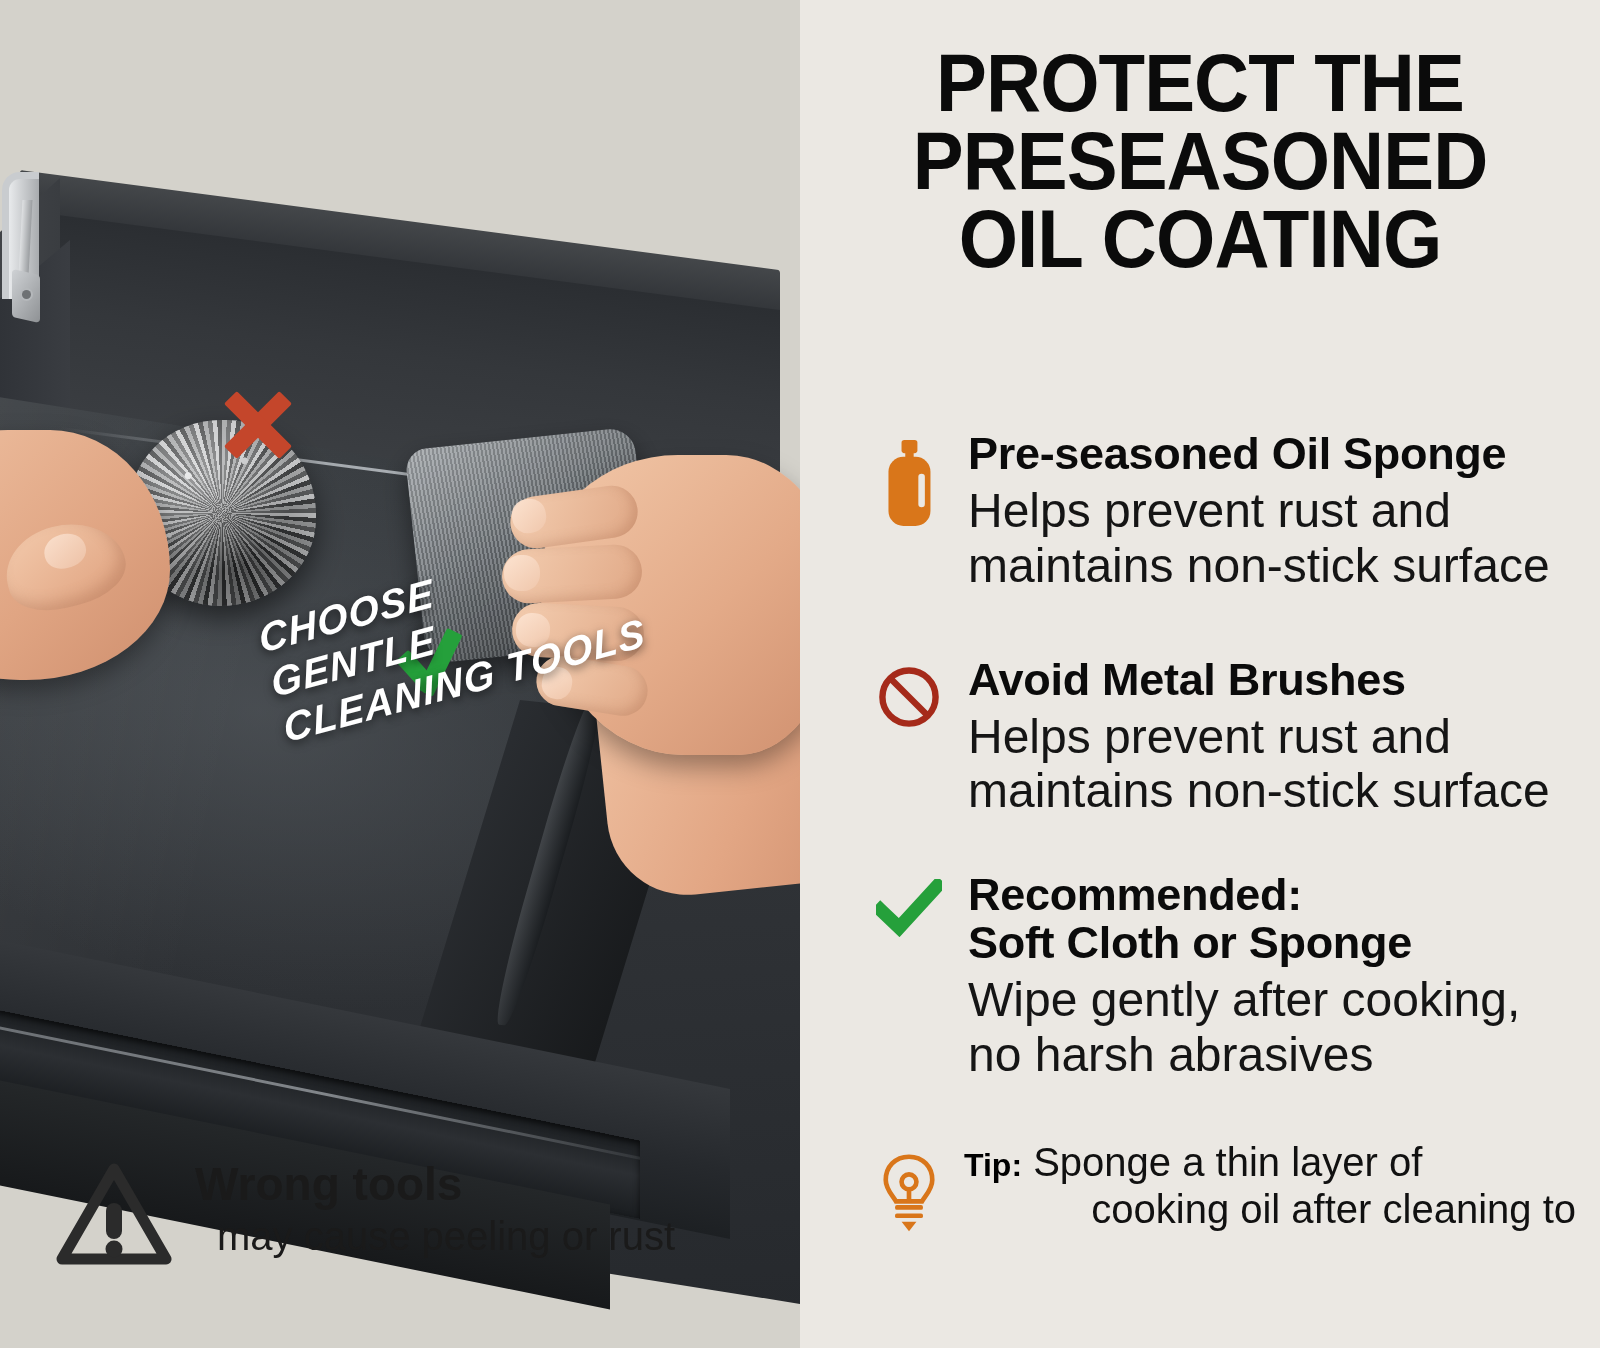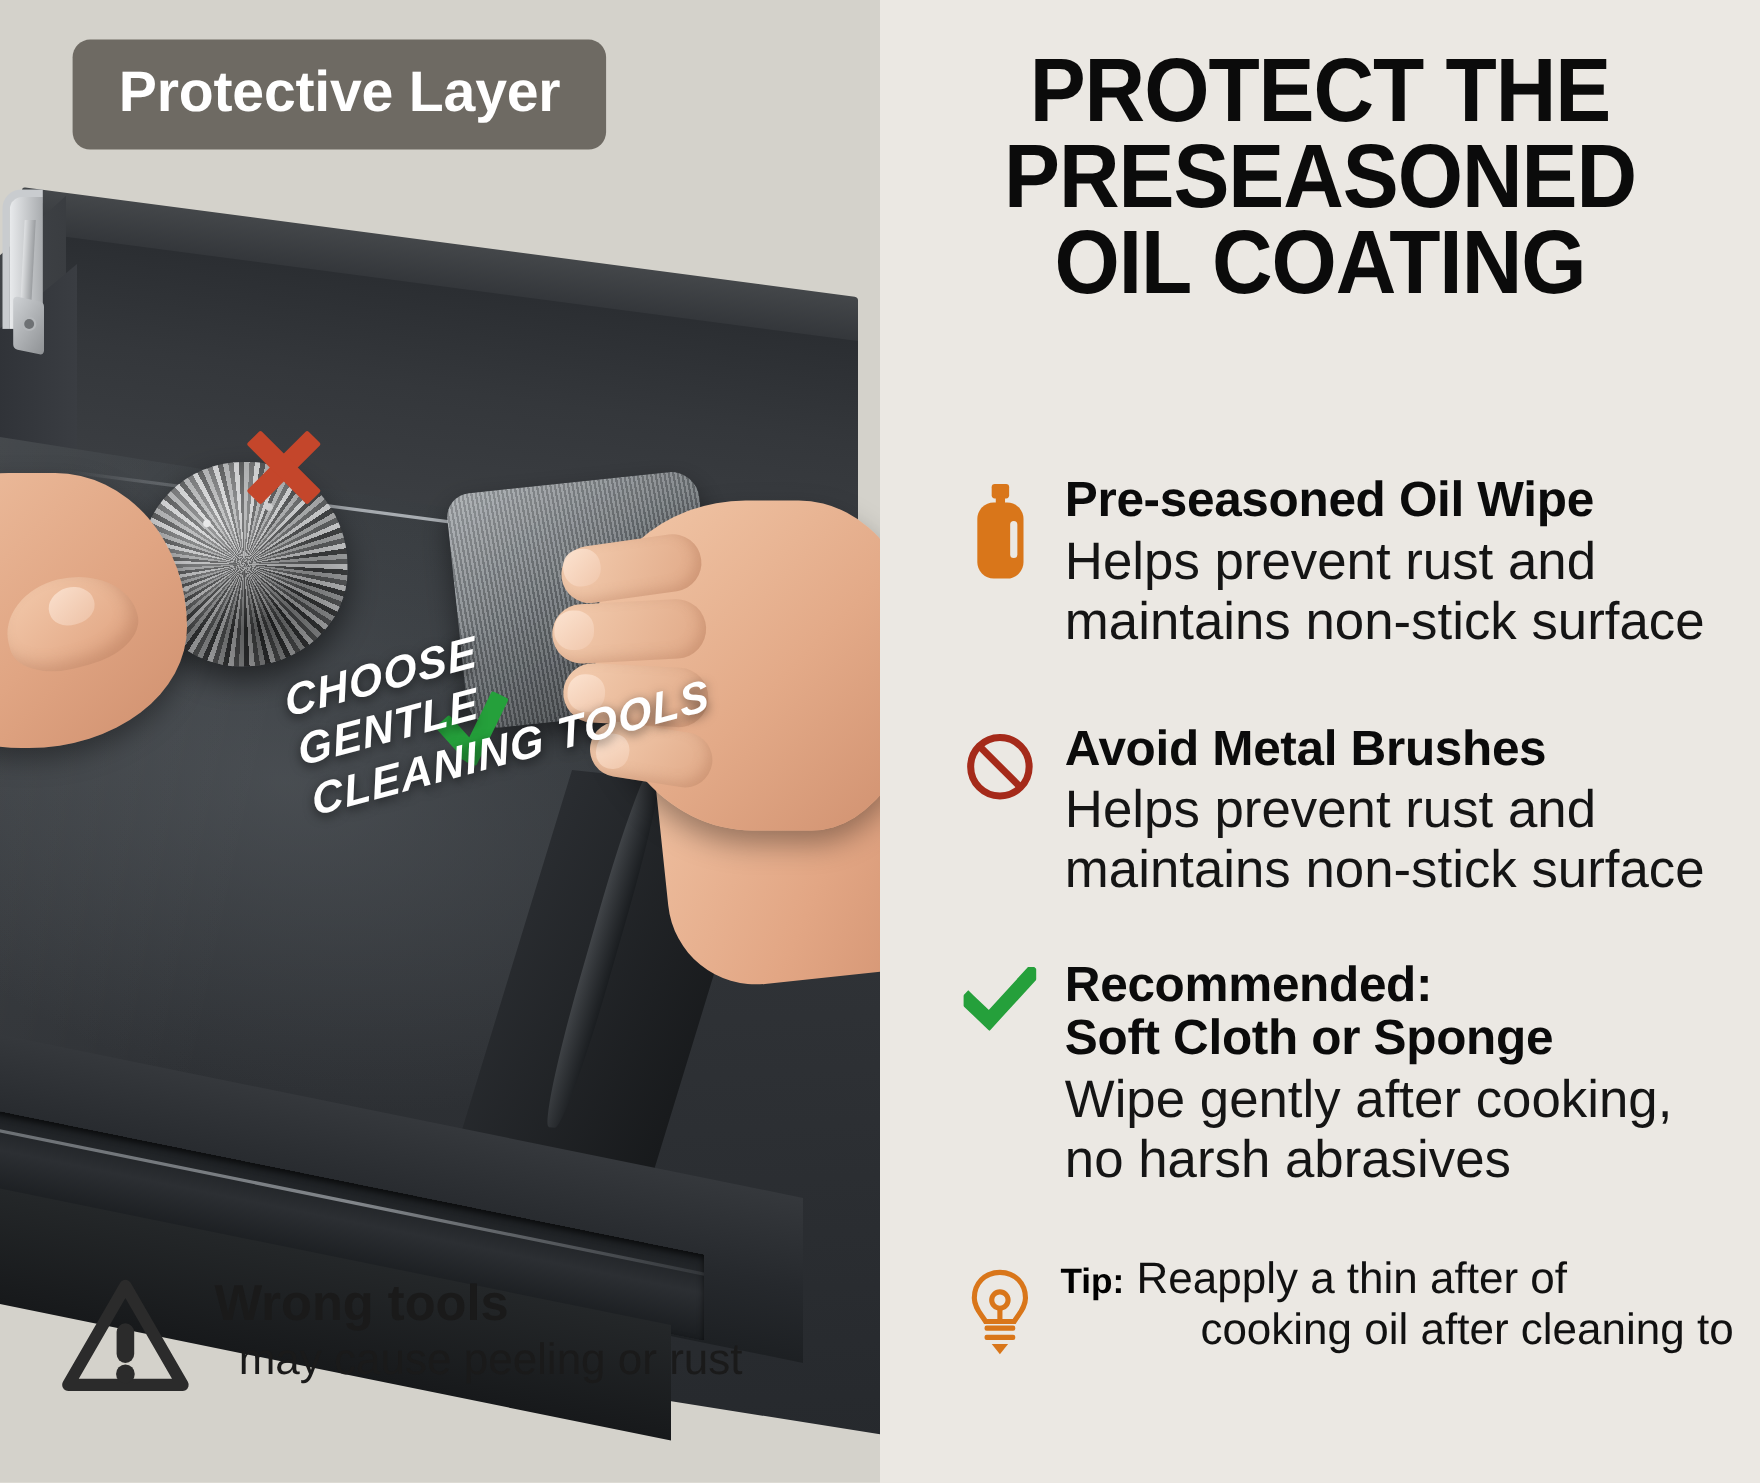--- a/index.html
+++ b/index.html
@@ -332,21 +332,20 @@
         <i></i>
         <i></i>
       </div>
 
     <div class="caption">
       <div>CHOOSE</div>
       <div>GENTLE</div>
       <div>CLEANING TOOLS</div>
     </div>
 
-    <div class="pill">Protective Layer</div>
 
     <div class="warn">
       <div class="warn-tri">
         <svg viewBox="0 0 118 108" width="118" height="108">
           <path d="M59 9 L111 99 L7 99 Z" fill="none" stroke="#2b2b2b" stroke-width="11" stroke-linejoin="round"></path>
           <rect x="51" y="43" width="16" height="36" rx="8" fill="#2b2b2b"></rect>
           <circle cx="59" cy="89" r="8.5" fill="#2b2b2b"></circle>
         </svg>
       </div>
       <div class="warn-txt">
@@ -369,21 +368,21 @@
       <div class="feat">
         <div class="feat-icon">
           <svg viewBox="0 0 60 96" width="56" height="90">
             <rect x="22" y="2" width="17" height="14" rx="3" fill="#D9761A"></rect>
             <rect x="26" y="14" width="9" height="8" fill="#D9761A"></rect>
             <rect x="8" y="20" width="45" height="74" rx="16" fill="#D9761A"></rect>
             <rect x="40" y="38" width="7" height="36" rx="3.5" fill="#EBE8E3"></rect>
           </svg>
         </div>
         <div class="feat-body">
-          <div class="feat-title">Pre-seasoned Oil Wipe</div>
+          <div class="feat-title">Pre-seasoned Oil Sponge</div>
           <div class="feat-desc">Helps prevent rust and maintains non-stick surface</div>
         </div>
       </div>
 
       <div class="sp1"></div>
 
       <div class="feat">
         <div class="feat-icon">
           <svg viewBox="0 0 72 72" width="66" height="66">
             <circle cx="36" cy="36" r="29" fill="none" stroke="#A52A1A" stroke-width="7"></circle>
@@ -420,21 +419,21 @@
             <circle cx="31" cy="31" r="8" fill="none" stroke="#D9761A" stroke-width="5"></circle>
             <line x1="31" y1="39" x2="31" y2="53" stroke="#D9761A" stroke-width="5"></line>
             <rect x="16" y="56" width="30" height="5" rx="2" fill="#D9761A"></rect>
             <rect x="16" y="65" width="30" height="5" rx="2" fill="#D9761A"></rect>
             <path d="M23 74 L39 74 L31 84 Z" fill="#D9761A"></path>
           </svg>
         </div>
         <div class="tip-body">
           <div>
             <b>Tip:</b>
-            <span>Reapply a thin after of</span>
+            <span>Sponge a thin layer of</span>
           </div>
           <div class="tip-line2">cooking oil after cleaning to</div>
         </div>
       </div>
 
     </div>
   </div>
 </div>
 
 </body></html>

